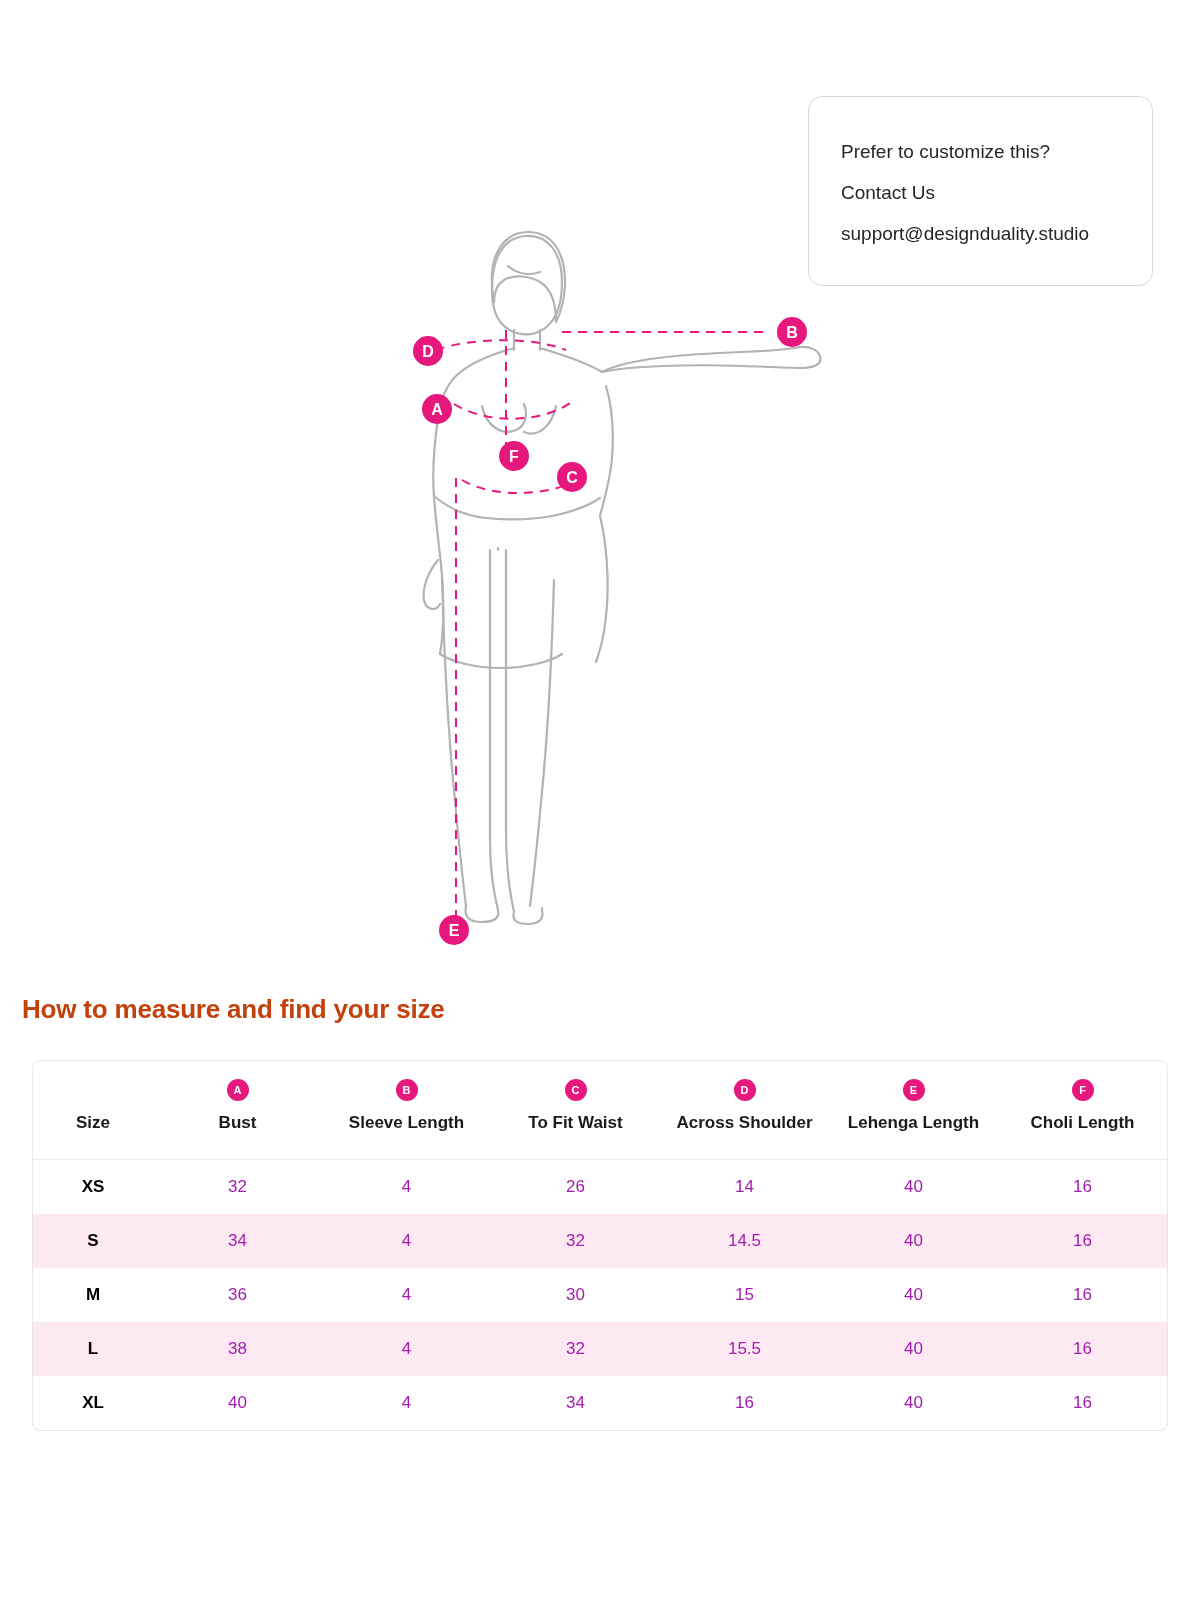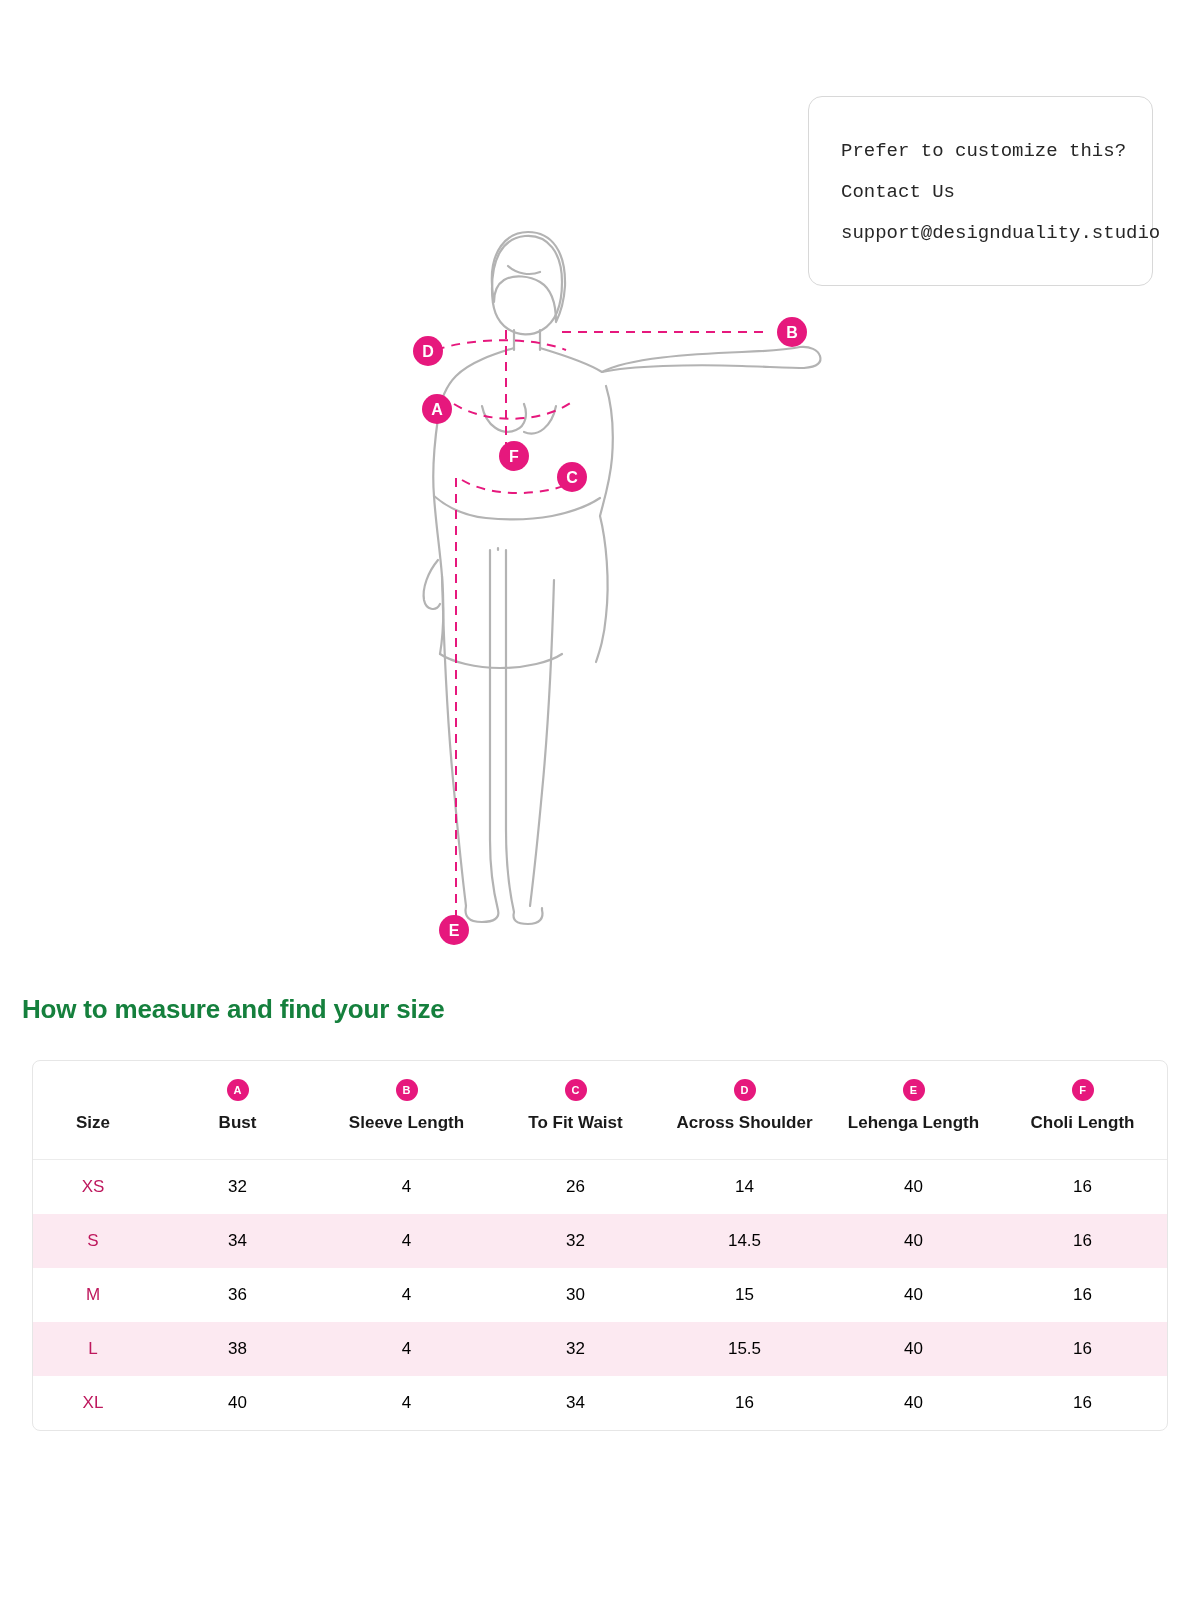--- a/index.html
+++ b/index.html
@@ -20,38 +20,37 @@
     border: 1px solid #d8d8d8;
     border-radius: 14px;
     background: #fff;
     padding: 34px 30px 0 32px;
   }
   .contact-line {
     font-size: 19px;
     color: #262626;
     line-height: 41px;
     white-space: nowrap;
-    font-family: Liberation Mono, monospace;
   }
 
   
   .figure-wrap {
     position: absolute;
     left: 390px; top: 210px;
     width: 470px; height: 760px;
   }
   .figure-wrap svg { display: block; }
 
   
   .section-heading {
     position: absolute;
     left: 22px; top: 994px;
     font-size: 26px;
     font-weight: bold;
-    color: #15803d;
+    color: #c2410c;
     letter-spacing: -0.2px;
   }
 
   
   .table-card {
     position: absolute;
     left: 32px; top: 1060px;
     width: 1136px;
     border: 1px solid #e6e6e6;
     border-radius: 8px;
@@ -84,27 +83,27 @@
     font-weight: bold;
     line-height: 22px;
     text-align: center;
   }
   .hdr-badge.empty { visibility: hidden; }
   .hdr-label { display: block; white-space: nowrap; }
   table.size-table tbody td {
     padding: 17px 4px;
     font-size: 17px;
     text-align: center;
-    color: #000000;
+    color: #a21caf;
     border: none;
   }
   table.size-table tbody tr.alt { background: #fce9f1; }
   table.size-table tbody td.size-cell {
-    color: #be185d;
-    font-weight: normal;
+    color: #000000;
+    font-weight: bold;
   }
 </style>
 </head>
 <body>
 
 <div class="page">
 
   <div class="contact-card">
     <div class="contact-line">Prefer to customize this?</div>
     <div class="contact-line">Contact Us</div>

